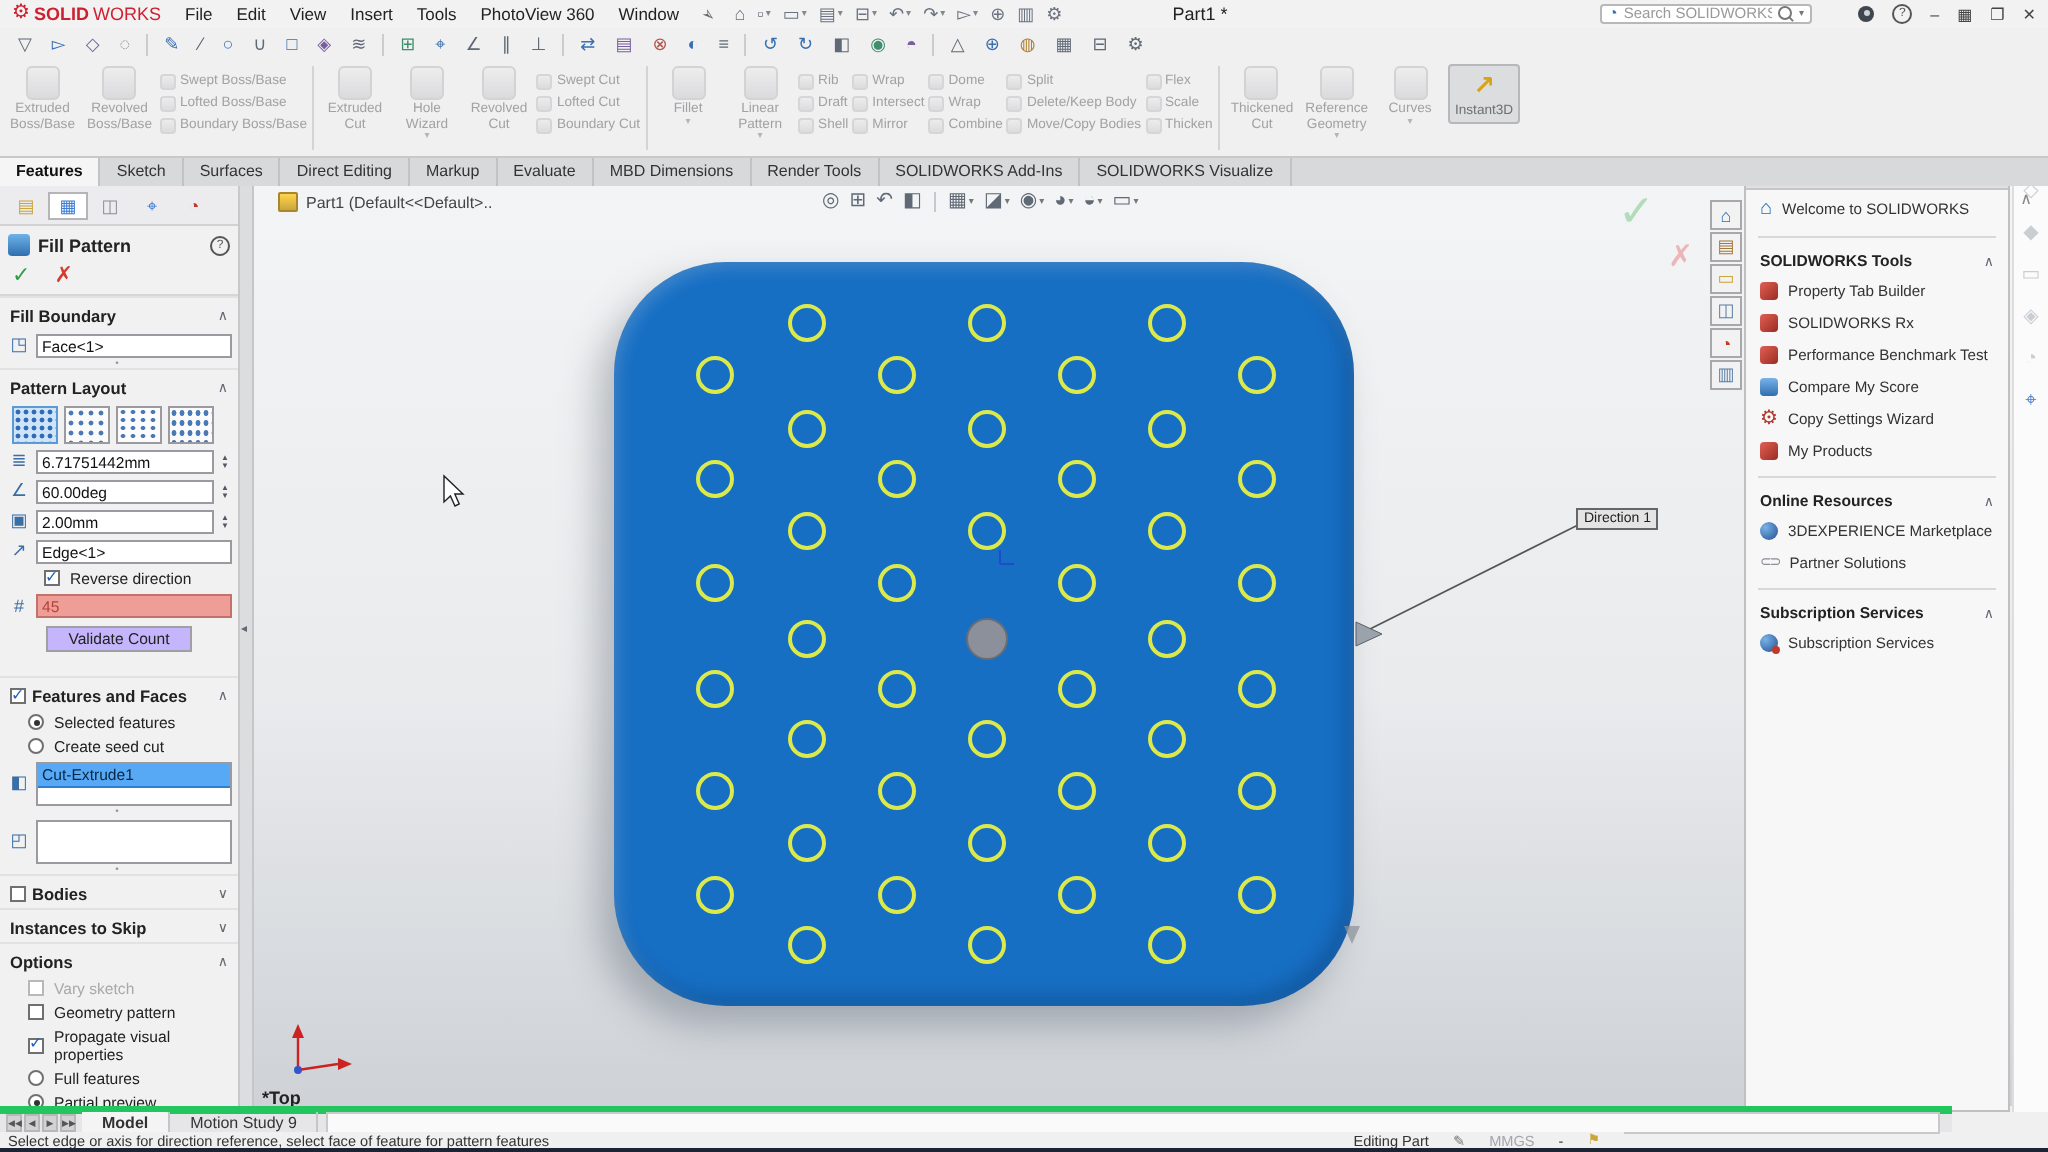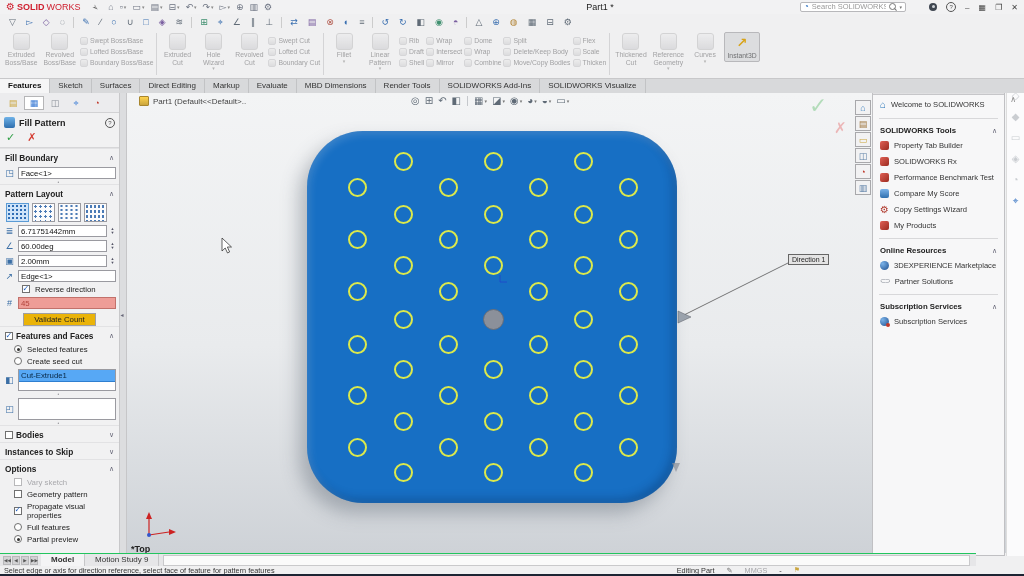--- a/index.html
+++ b/index.html
@@ -92,21 +92,21 @@
   .sec-h{display:flex;align-items:center;padding:4px 5px 2px;font-weight:bold;color:#222;font-size:8.3px;border-top:1px solid #e2e2e4;gap:3px}
   .sec-h .chev{margin-left:auto;color:#667;font-weight:normal;font-size:7px}
   .fieldrow{display:flex;align-items:center;padding:1.5px 3px;gap:2px}
   .ficon{width:13px;font-size:9px;color:#3a6ea5;text-align:center;flex:none}
   .fbox{flex:1;height:12px;border:1px solid #9a9aa0;background:#fff;font-size:7.8px;line-height:11px;padding:0 2px;color:#111;box-sizing:border-box;white-space:nowrap;overflow:hidden}
   .spin{display:flex;flex-direction:column;width:7px;flex:none;align-items:center}
   .spin i{font-style:normal;font-size:4px;line-height:3.5px;color:#556}
   .red-field{background:#ee9d97 !important;border-color:#c2716b !important;color:#b3443c !important}
   .listbox{flex:1;height:22px;border:1px solid #9a9aa0;background:#fff;box-sizing:border-box;font-size:7.8px;overflow:hidden}
   .listbox .sel{background:#57a8f5;color:#082744;padding:0 2px;line-height:11px;border-bottom:1px solid #2f7fd0}
-  .vbtn{display:block;margin:3px auto 0;background:#eab308;border:1px solid #9f9fa4;font-size:7.8px;padding:1px 10px;color:#222}
+  .vbtn{display:block;margin:3px auto 12px;background:#c4b5fd;border:1px solid #9f9fa4;font-size:7.8px;padding:1px 10px;color:#222}
   .opt{display:flex;align-items:center;padding:1.5px 4px 1.5px 14px;font-size:7.8px;color:#222;gap:5px}
   .opt.dis{color:#a9a9ad}
   .cb{display:inline-block;width:8px;height:8px;border:1px solid #707070;background:#fff;position:relative;flex:none;box-sizing:border-box}
   .cb.ck::after{content:"✓";position:absolute;left:-0.5px;top:-2.5px;font-size:8px;color:#1f5fbf}
   .cb.dis{border-color:#b8b8ba}
   .rd{display:inline-block;width:8px;height:8px;border:1px solid #707070;background:#fff;border-radius:50%;position:relative;flex:none;box-sizing:border-box}
   .rd.ck::after{content:"";position:absolute;left:1.5px;top:1.5px;width:3px;height:3px;border-radius:50%;background:#333}
   .dotdiv{text-align:center;color:#9a9a9e;font-size:5px;line-height:4px;letter-spacing:2px}
   #pm-splitter{position:absolute;left:120px;top:93px;width:7px;height:460px;background:#dcdddf;border-right:1px solid #c6c6c8;box-sizing:border-box;z-index:21}
   #pm-splitter span{position:absolute;top:218px;left:0.5px;font-size:6px;color:#667}
@@ -129,21 +129,21 @@
   .i-globe{width:9px;height:9px;border-radius:50%;background:radial-gradient(circle at 30% 30%,#7ab2e8,#1f4f8f);flex:none;position:relative}
   .i-globe.badge::after{content:"";position:absolute;right:-1px;bottom:-1px;width:4px;height:4px;border-radius:50%;background:#c0392b}
   .i-hands{color:#8a8f98;font-size:7px;letter-spacing:-1px}
   #pane-tabs{position:absolute;left:855px;top:100px;display:flex;flex-direction:column;gap:1px;z-index:41}
   .ptab{width:16px;height:15px;background:#f2f2f3;border:1px solid #a8a8ab;display:flex;align-items:center;justify-content:center;font-size:9px;box-sizing:border-box}
   #right-strip{position:absolute;left:1006px;top:80px;width:18px;height:476px;background:#fbfbfc;border-left:1px solid #ddd;z-index:39;display:flex;flex-direction:column;align-items:center;padding-top:10px;gap:10px;box-sizing:border-box}
   .rs{font-size:10px;color:#9aa0a8;opacity:.5}
   .rs.blue{color:#2e6fc1;opacity:.9}
 
   
-  #bottom-tabs{position:absolute;left:0;top:553px;width:976px;height:13px;background:#e6e6e8;border-top:1px solid #22c55e;display:flex;align-items:center;box-sizing:border-box;z-index:50}
+  #bottom-tabs{position:absolute;left:0;top:553px;width:976px;height:13px;background:#e6e6e8;border-top:4px solid #22c55e;display:flex;align-items:center;box-sizing:border-box;z-index:50}
   .bt-nav{display:flex;gap:1px;padding:0 3px}
   .bt-nav span{width:8px;height:9px;background:#d2d2d4;border:1px solid #b8b8ba;font-size:4.5px;line-height:8px;text-align:center;color:#555;box-sizing:border-box}
   .btab{padding:0 10px;font-size:8px;line-height:12px;color:#333;border-right:1px solid #c6c6c8;white-space:nowrap}
   .btab.active{background:#f4f4f5;font-weight:bold}
   .bt-fill{flex:1;height:9px;margin:0 6px 0 4px;background:#fafafa;border:1px solid #c9c9cb}
   #statusbar{position:absolute;left:0;top:566px;width:812px;height:8px;background:#f0f0f1;font-size:7.3px;color:#333;display:flex;align-items:center;padding:0 4px;box-sizing:border-box;z-index:51}
   #status-right{margin-left:auto;display:flex;align-items:center;gap:12px;padding-right:8px}
   .units{color:#a6a6aa}
   .pencil{color:#777}
   .tagic{color:#caa53d;font-size:7px}
@@ -153,20 +153,29 @@
 <body>
 
 <div id="app">
 
   <div id="titlebar">
     <div class="logo">
       <span class="gear">⚙</span>
       <span class="b1">SOLID</span>
         <span class="b2">WORKS</span>
     </div>
+    <div id="menubar">
+        <div class="menu">File</div>
+        <div class="menu">Edit</div>
+        <div class="menu">View</div>
+        <div class="menu">Insert</div>
+        <div class="menu">Tools</div>
+        <div class="menu">PhotoView 360</div>
+        <div class="menu">Window</div>
+      </div>
     <span class="pin-icon">➢</span>
     <div id="qa-icons">
         <span class="qa">
           <span>⌂</span>
         </span>
         <span class="qa">
           <span>▫</span>
           <span class="dd">▾</span>
         </span>
         <span class="qa">

